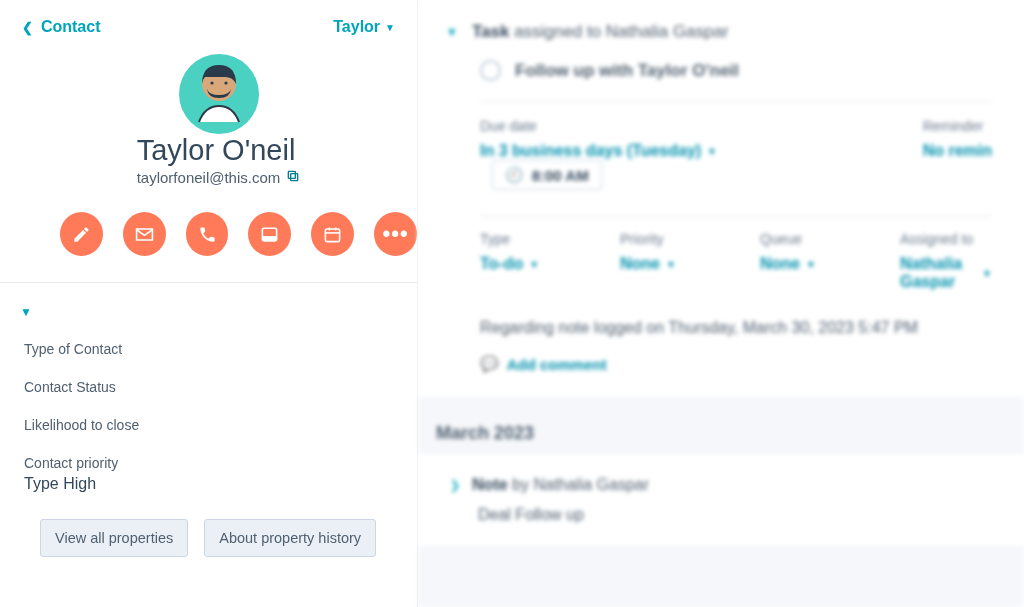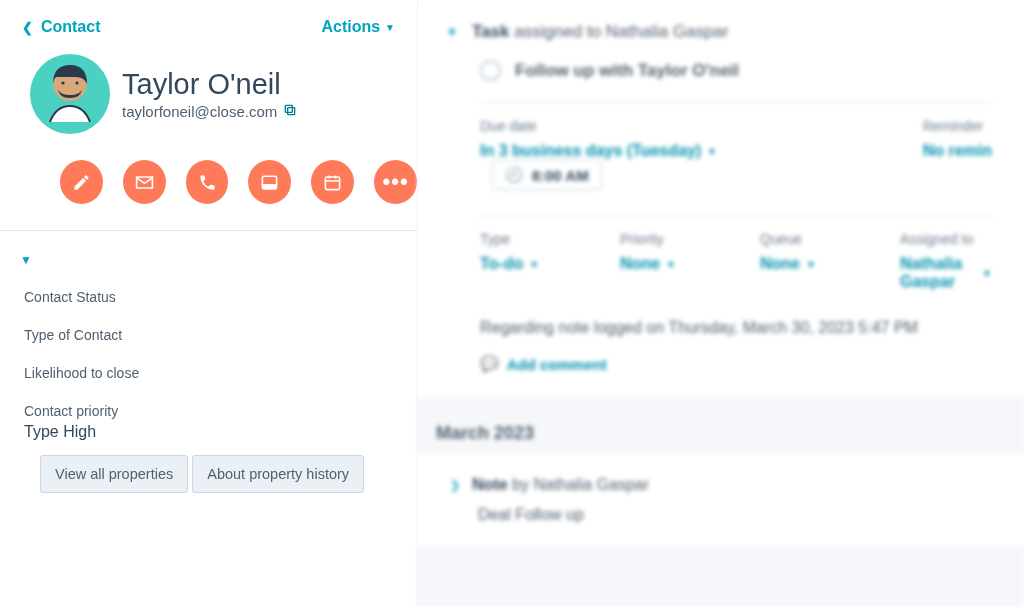--- a/index.html
+++ b/index.html
@@ -57,21 +57,21 @@
   .chev-down-small {
     margin-left: 5px;
     font-size: 10px;
   }
 
   
   .contact-header {
     display: flex;
     align-items: center;
     padding: 12px 10px 14px 30px;
-    gap: 12px;
+    flex-direction: column;
   }
   .avatar-wrap { width: 80px; height: 80px; }
   .contact-name {
     font-size: 29px;
     font-weight: 400;
     color: #33475b;
   }
   .contact-email-row { display:flex; align-items:center; gap:6px; margin-top:2px;}
   .contact-email { font-size:15px; color:#506070; font-weight:400; }
   .copy-icon { color:#007c94; font-size:13px; cursor:pointer; }
@@ -98,21 +98,21 @@
     padding: 22px 20px 18px 20px;
   }
   .about-caret { color:#00a4bd; font-size:12px; font-weight:700;}
   .about-title { font-size:18px; font-weight:700; color:#33475b; }
 
   .props { padding: 4px 24px 0 24px; }
   .prop-block { margin-bottom: 22px; }
   .prop-label { font-size:14px; color:#506070; font-weight:400; margin-bottom:4px;}
   .prop-value { font-size:16px; color:#33475b; font-weight:400;}
 
-  .prop-buttons { display:flex; gap:4px; padding: 0 0 0 40px;}
+  .prop-buttons { display:flex; gap:16px; padding: 0 0 0 40px;}
   .prop-btn {
     background:#eaf0f6; border:1px solid #cbd6e2;
     color:#506070; font-size:14.5px; font-weight:400;
     padding: 10px 14px; border-radius:3px; cursor:pointer;
   }
 
   
   .r-section { background:#fff; padding:22px 32px 24px 28px; }
   .r-header { display:flex; align-items:center; gap:14px; font-size:17px; color:#506070;}
   .r-caret { color:#00a4bd; font-size:12px;}
@@ -146,42 +146,42 @@
 <body>
 
 <div class="left-panel">
 
   <div class="top-bar">
     <div class="back-link">
       <span class="chev-left">❮</span>
       <span>Contact</span>
     </div>
     <div class="actions-link">
-      <span>Actions</span>
+      <span>Taylor</span>
       <span class="chev-down-small">▼</span>
     </div>
   </div>
 
   <div class="contact-header">
     <div class="avatar-wrap">
       <svg viewBox="0 0 80 80" width="80" height="80">
         <circle cx="40" cy="40" r="40" fill="#4ad1c2"></circle>
         <path d="M20 68 q6 -16 20 -16 q14 0 20 16 Z" fill="#fff"></path>
         <path d="M20 68 q6 -16 20 -16 q14 0 20 16" fill="none" stroke="#2a3a4a" stroke-width="2"></path>
         <circle cx="40" cy="30" r="17" fill="#d9a87a"></circle>
         <path d="M23 30 q0 -19 17 -19 q17 0 17 19 q-3 -7 -11 -7 l-20 0 q-3 3 -3 7 Z" fill="#2a3a4a"></path>
         <path d="M28 35 q1 9 12 9 q11 0 12 -9 q-2 6 -12 6 q-10 0 -12 -6 Z" fill="#2a3a4a"></path>
         <circle cx="33" cy="29" r="1.6" fill="#2a3a4a"></circle>
         <circle cx="47" cy="29" r="1.6" fill="#2a3a4a"></circle>
       </svg>
     </div>
     <div>
       <div class="contact-name">Taylor O'neil</div>
       <div class="contact-email-row">
-        <span class="contact-email">taylorfoneil@close.com</span>
+        <span class="contact-email">taylorfoneil@this.com</span>
         <span class="copy-icon">
           <svg width="14" height="14" viewBox="0 0 24 24" fill="#007c94">
               <rect x="8" y="8" width="12" height="12" rx="1" fill="none" stroke="#007c94" stroke-width="2.3"></rect>
               <rect x="4" y="4" width="12" height="12" rx="1" fill="none" stroke="#007c94" stroke-width="2.3"></rect>
             </svg>
         </span>
       </div>
     </div>
   </div>
 
@@ -219,31 +219,31 @@
       <span class="more-dots">•••</span>
     </div>
   </div>
 
   <div class="about-header">
     <span class="about-caret">▼</span>
   </div>
 
   <div class="props">
     <div class="prop-block">
+      <div class="prop-label">Type of Contact</div>
+      <div class="prop-value"></div>
+    </div>
+    <div class="prop-block">
       <div class="prop-label">Contact Status</div>
       <div class="prop-value"></div>
     </div>
-    <div class="prop-block">
-      <div class="prop-label">Type of Contact</div>
-      <div class="prop-value"></div>
-    </div>
     <div class="prop-block" style="margin-bottom:22px">
       <div class="prop-label">Likelihood to close</div>
     </div>
-    <div class="prop-block" style="margin-bottom:14px">
+    <div class="prop-block" style="margin-bottom:26px">
       <div class="prop-label">Contact priority</div>
       <div class="prop-value">Type High</div>
     </div>
   </div>
 
   <div class="prop-buttons">
     <button class="prop-btn">View all properties</button>
     <button class="prop-btn">About property history</button>
   </div>
 

